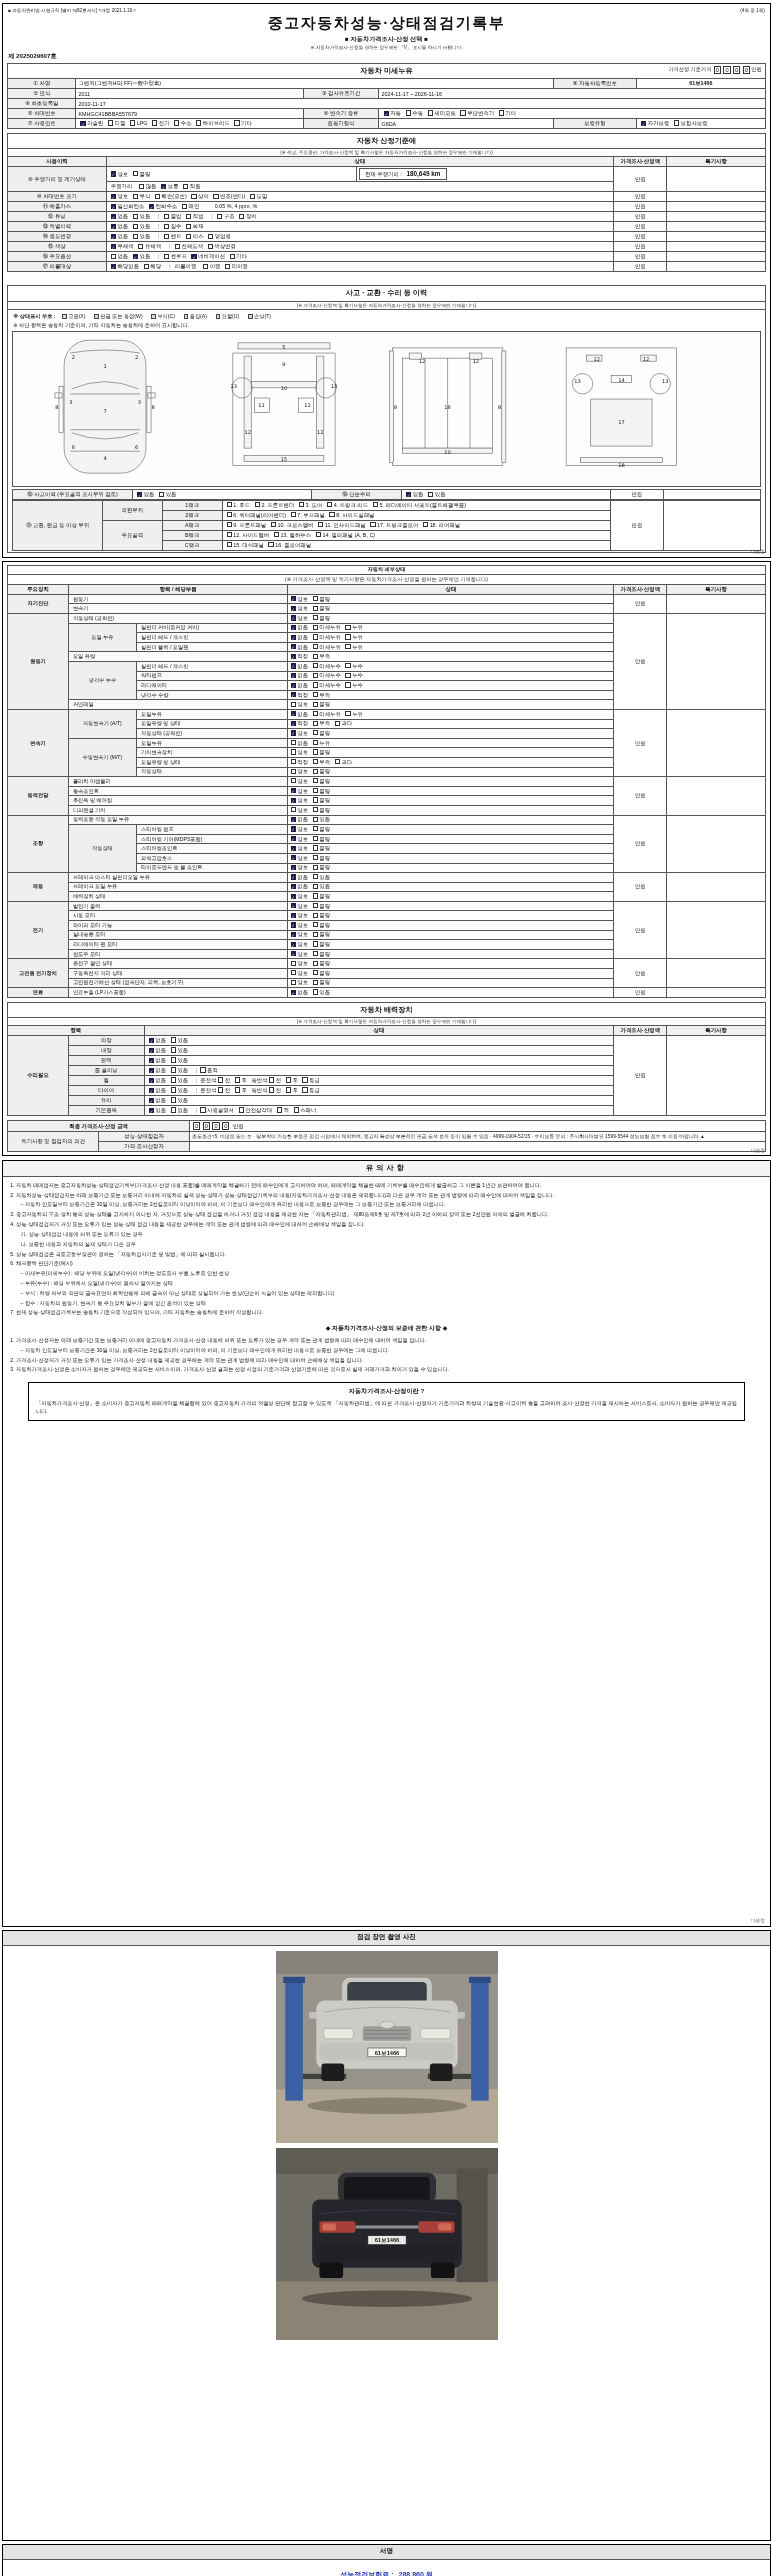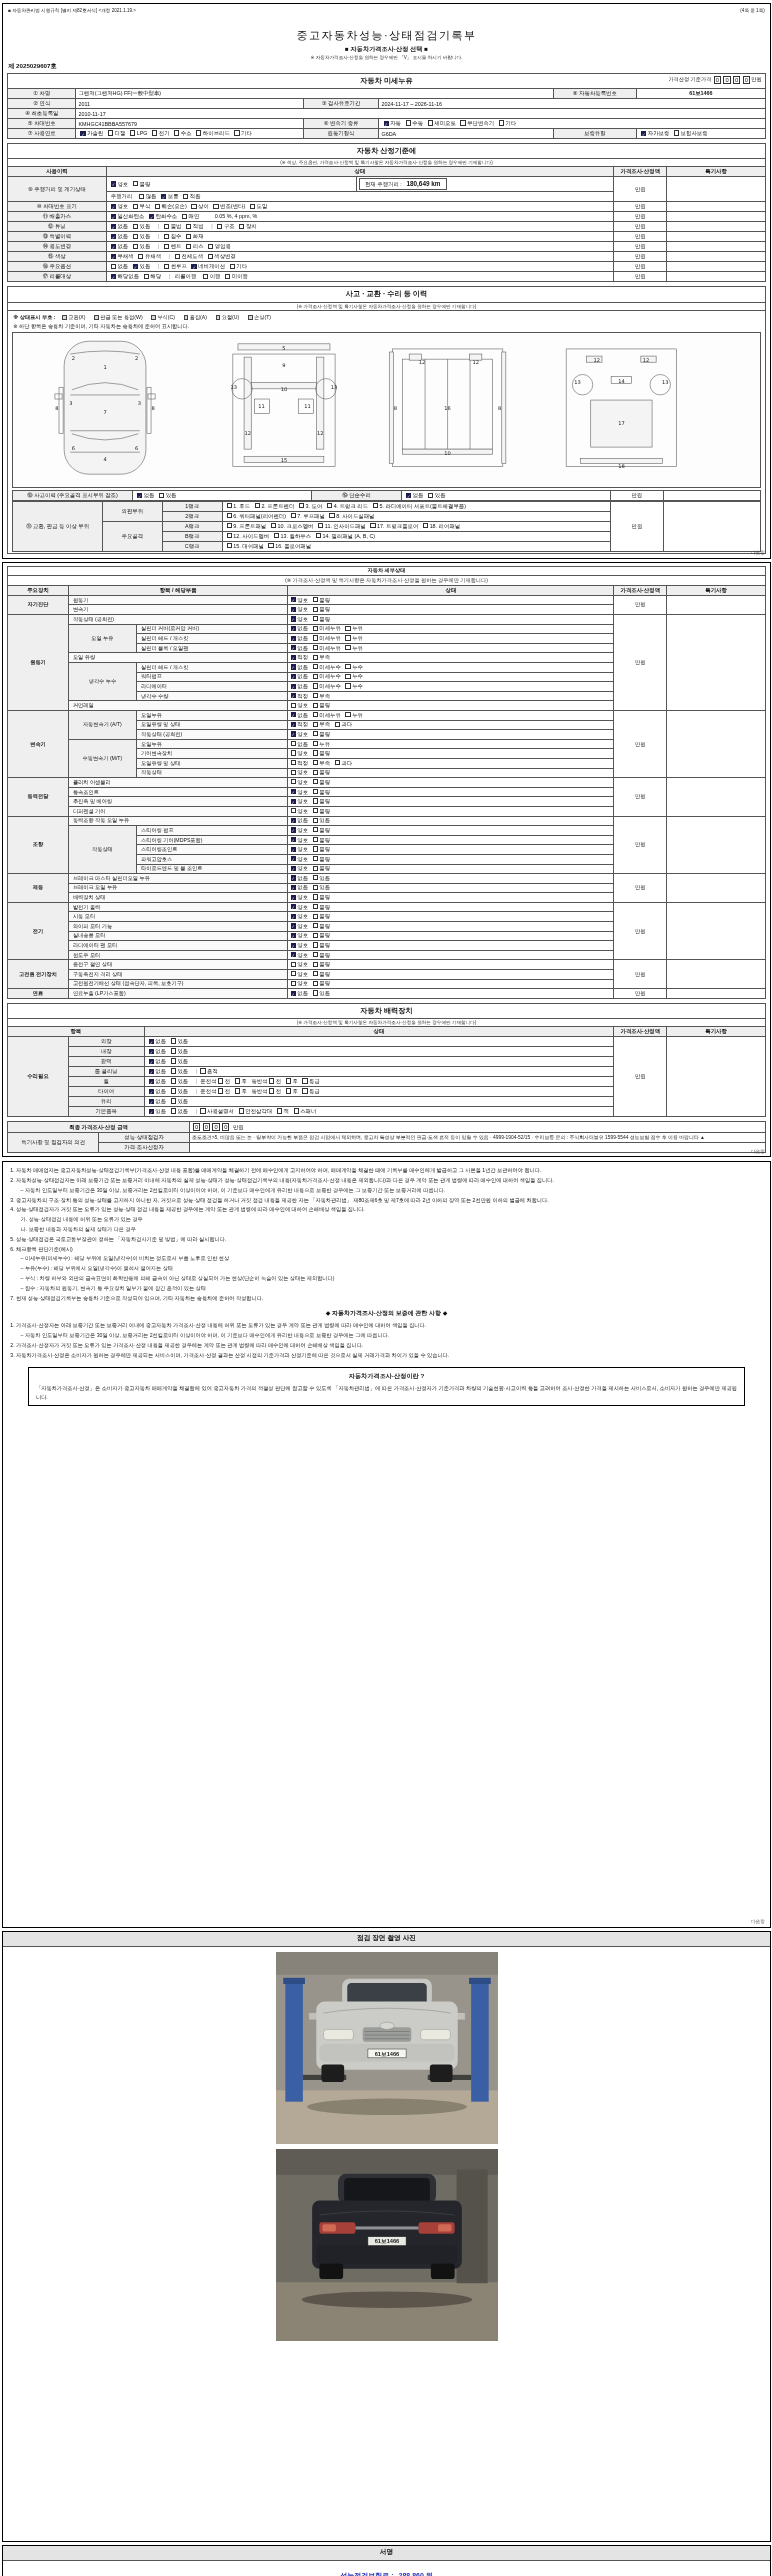--- a/index.html
+++ b/index.html
@@ -1,20 +1,20 @@
 <!DOCTYPE html>
 <html lang="ko" style="font-size:8.2px"><head>
 <meta charset="utf-8">
 <style>
   *{box-sizing:border-box;}
   html,body{margin:0;padding:0;}
   body{width:773px;background:#fff;color:#111;font-family:"Liberation Sans","DejaVu Sans",sans-serif;}
   .box{border:1px solid #000;margin:3.1px 2.1px;background:#fff;padding:3.1px 4.1px;position:relative;}
   .topline{display:flex;justify-content:space-between;font-size:4.6px;color:#222;padding:0.5px 1px;}
-  .main-title{text-align:center;font-size:11px;font-weight:normal;letter-spacing:1.5px;margin-top:15px;}
+  .main-title{text-align:center;font-size:15px;font-weight:bold;letter-spacing:1.5px;margin-top:1px;}
   .sub-title{text-align:center;font-size:6.2px;font-weight:bold;margin-top:1.5px;}
   .sub-note{text-align:center;font-size:4.6px;color:#333;margin:1px 0 2.1px;}
   .doc-no{font-size:6.2px;font-weight:bold;margin:1.5px 0 2.1px;padding-left:1px;}
   table{border-collapse:collapse;width:100%;table-layout:fixed;}
   td,th{border:0.5px solid #555;font-size:5.4px;padding:1px 2.1px;vertical-align:middle;word-break:break-all;}
   th{background:#efefef;font-weight:bold;text-align:center;}
   .lab{background:#efefef;text-align:center;}
   .sec-cell{font-weight:bold;text-align:center;font-size:7.2px;padding:2.1px;background:#fff;position:relative;}
   .sec-note{text-align:center;font-size:4.6px;color:#333;padding:1px;background:#fff;}
   .price-basis{position:absolute;right:3.1px;top:2.1px;font-weight:normal;font-size:5.2px;}
@@ -229,21 +229,21 @@
         <span><span class="opt"><span class="cb on">✓</span>해당없음</span><span class="opt"><span class="cb"></span>해당</span></span><span class="bar">|</span>
         <span style="margin-right:5.2px">리콜이행</span>
         <span><span class="opt"><span class="cb"></span>이행</span><span class="opt"><span class="cb"></span>미이행</span></span>
       </td>
       <td class="price">만원</td>
       <td class="etc"></td>
     </tr>
   </tbody>
     </table>
 
-  <div style="margin-top:4px;border:0.5px solid #555;">
+  <div style="margin-top:13px;border:0.5px solid #555;">
     <div class="sec-cell" style="border-bottom:0.5px solid #555">사고 · 교환 · 수리 등 이력</div>
     <div class="sec-note" style="border-bottom:0.5px solid #555">(※ 가격조사·산정액 및 특기사항은 자동차가격조사·산정을 원하는 경우에만 기재합니다)</div>
     <div style="padding:1.5px 4.1px;">
       <div class="legend-line">
         <span style="font-weight:bold;margin-right:5.2px">※ 상태표시 부호 :</span>
         <span class="lg"><span class="lg-sq"></span><span>교환(X)</span></span>
         <span class="lg"><span class="lg-sq"></span><span>판금 또는 용접(W)</span></span>
         <span class="lg"><span class="lg-sq"></span><span>부식(C)</span></span>
         <span class="lg"><span class="lg-sq"></span><span>흠집(A)</span></span>
         <span class="lg"><span class="lg-sq"></span><span>요철(U)</span></span>
@@ -718,20 +718,21 @@
     <tr>
       <td class="lab">가격·조사산정자</td>
       <td class="opinion"></td>
     </tr>
   </tbody>
     </table>
   <div class="next-page">다음장</div>
 </div>
 
 <div class="box" style="min-height:767px;">
+  <div class="notice-title">유의사항</div>
   <div>
       <div class="note-line">1. 자동차 매매업자는 중고자동차성능·상태점검기록부(가격조사·산정 내용 포함)를 매매계약을 체결하기 전에 매수인에게 고지하여야 하며, 매매계약을 체결한 때에 기록부를 매수인에게 발급하고 그 사본을 1년간 보관하여야 합니다.</div>
       <div class="note-line">2. 자동차성능·상태점검자는 아래 보증기간 또는 보증거리 이내에 자동차의 실제 성능·상태가 성능·상태점검기록부의 내용(자동차가격조사·산정 내용은 제외합니다)과 다른 경우 계약 또는 관계 법령에 따라 매수인에 대하여 책임을 집니다.</div>
       <div class="note-line indent">– 자동차 인도일부터 보증기간은 30일 이상, 보증거리는 2천킬로미터 이상이어야 하며, 이 기준보다 매수인에게 유리한 내용으로 보증한 경우에는 그 보증기간 또는 보증거리에 따릅니다.</div>
       <div class="note-line">3. 중고자동차의 구조·장치 등의 성능·상태를 고지하지 아니한 자, 거짓으로 성능·상태 점검을 하거나 거짓 점검 내용을 제공한 자는 「자동차관리법」 제80조제6호 및 제7호에 따라 2년 이하의 징역 또는 2천만원 이하의 벌금에 처합니다.</div>
       <div class="note-line">4. 성능·상태점검자가 거짓 또는 오류가 있는 성능·상태 점검 내용을 제공한 경우에는 계약 또는 관계 법령에 따라 매수인에 대하여 손해배상 책임을 집니다.</div>
       <div class="note-line indent">가. 성능·상태점검 내용에 허위 또는 오류가 있는 경우</div>
       <div class="note-line indent">나. 보증한 내용과 자동차의 실제 상태가 다른 경우</div>
       <div class="note-line">5. 성능·상태점검은 국토교통부장관이 정하는 「자동차검사기준 및 방법」에 따라 실시합니다.</div>
       <div class="note-line">6. 체크항목 판단기준(예시)</div>

